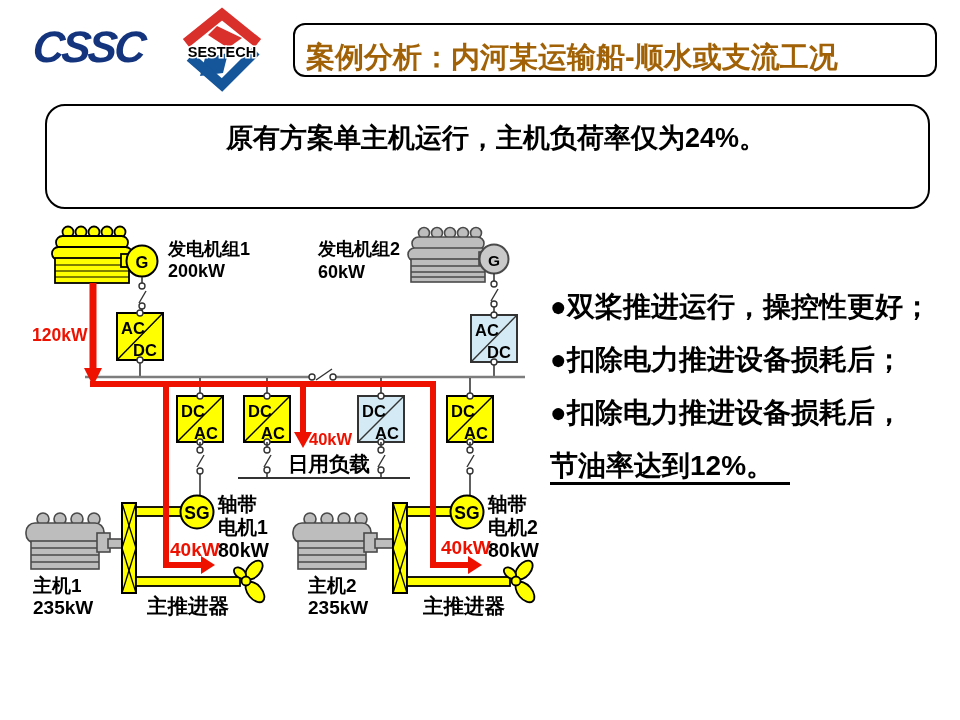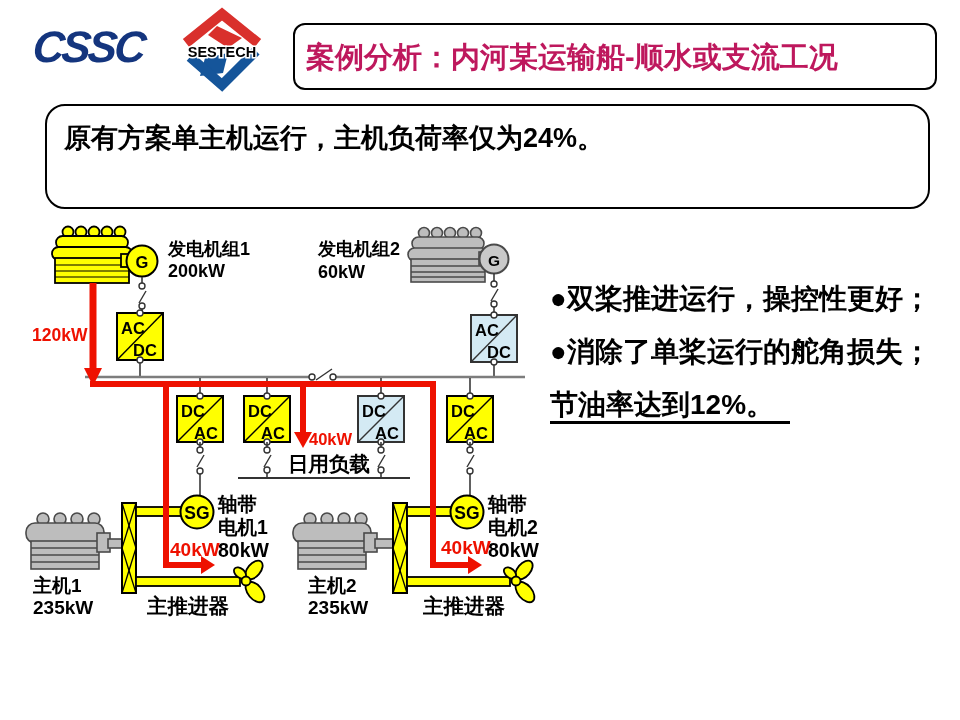--- a/index.html
+++ b/index.html
@@ -8,33 +8,34 @@
     font-family:"Liberation Sans","DejaVu Sans",sans-serif;
   }
   .abs{position:absolute;}
   
   .cssc-logo{
     left:33px;top:22px;width:130px;height:50px;
     font-size:44px;font-weight:900;font-style:italic;color:#14357e;
     letter-spacing:-3px;transform:skewX(-6deg);line-height:50px;
   }
   .title-box{
-    left:293px;top:23px;width:644px;height:67px;
+    left:293px;top:23px;width:644px;height:54px;
     border:2.5px solid #000;border-radius:12px;background:#fff;
-    font-size:29px;font-weight:bold;color:#be185d;
+    font-size:29px;font-weight:bold;color:#a16207;
     line-height:64px;padding-left:11px;box-sizing:border-box;white-space:nowrap;
   }
   .intro-box{
     left:45px;top:104px;width:885px;height:105px;
     border:2px solid #000;border-radius:20px;background:#fff;box-sizing:border-box;
     padding:10px 0 0 17px;
+    text-align:center;
   }
   .intro-line{font-size:27px;font-weight:bold;color:#000;line-height:44px;white-space:nowrap;}
   
-  .bullets{left:550px;top:272px;width:408px;}
+  .bullets{left:550px;top:280px;width:408px;}
   .bullet-line{font-size:28px;font-weight:bold;color:#000;line-height:53px;white-space:nowrap;}
   .bullet-underline{border-bottom:3px solid #000;padding-right:16px;padding-bottom:1px;}
   
   svg text{font-family:"Liberation Sans","DejaVu Sans",sans-serif;font-weight:bold;fill:#000;}
   .wire{stroke:#3a3a3a;stroke-width:1.6;fill:none;}
   .bus{stroke:#7d7d7d;stroke-width:2.6;fill:none;}
   .node{fill:#fff;stroke:#333;stroke-width:1.4;}
   .slash{stroke:#333;stroke-width:1.4;fill:none;}
   .ye{fill:#ffff00;stroke:#000;stroke-width:1.8;}
   .yb{fill:#ffff00;stroke:#000;stroke-width:2;}
@@ -309,17 +310,18 @@
 <div class="abs title-box">
   <span>案例分析：内河某运输船-顺水或支流工况</span>
 </div>
 
 <div class="abs intro-box">
   <div class="intro-line">原有方案单主机运行，主机负荷率仅为24%。</div>
 </div>
 
 <div class="abs bullets">
   <div class="bullet-line">●双桨推进运行，操控性更好；</div>
-  <div class="bullet-line">●消除了单桨运行的舵角损失；</div>
+  <div class="bullet-line">●扣除电力推进设备损耗后；</div>
+  <div class="bullet-line">●扣除电力推进设备损耗后，</div>
   <div class="bullet-line">
     <span class="bullet-underline">节油率达到12%。</span>
   </div>
 </div>
 
 </body></html>

